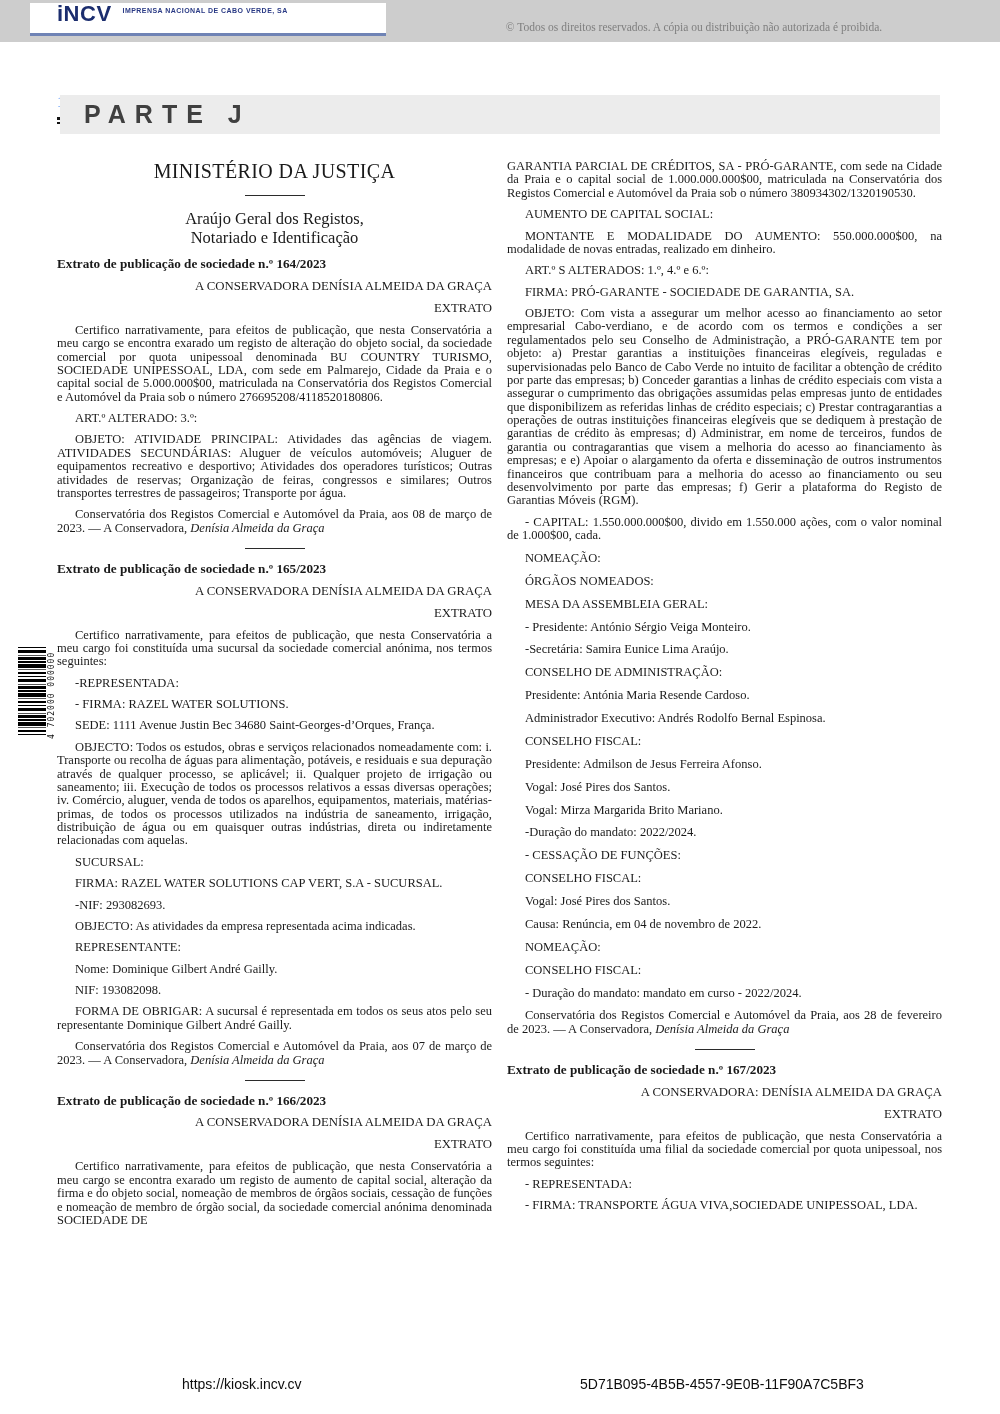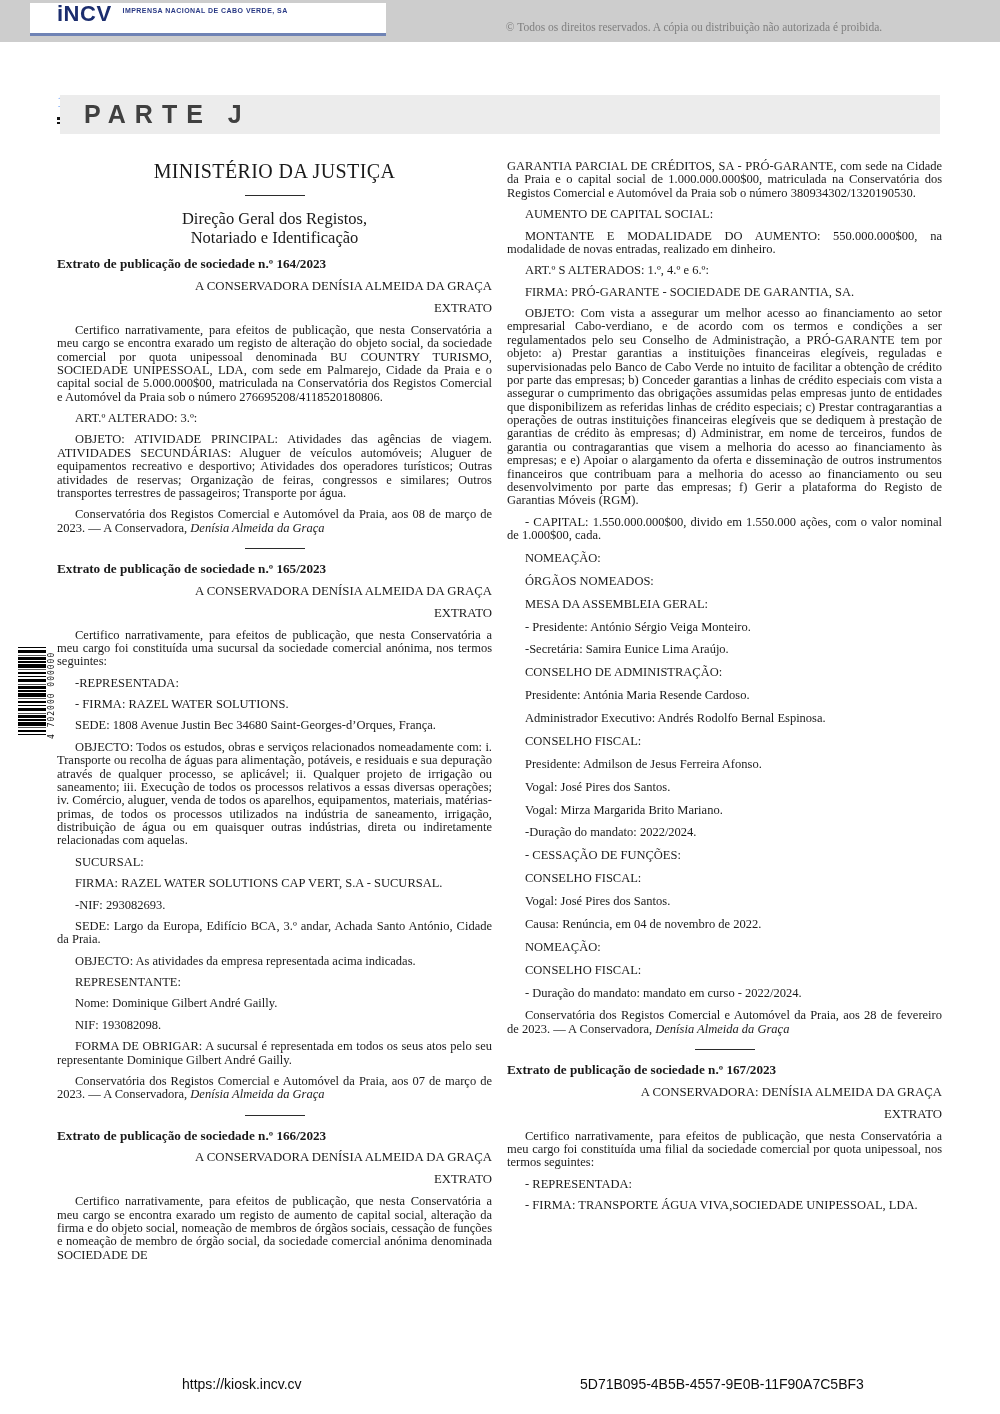--- a/index.html
+++ b/index.html
@@ -155,46 +155,45 @@
 <div class="part-banner">
   <span class="part-label">PARTE J</span>
 </div>
 
 <div class="columns">
 
   <div class="col">
     <h2 class="ministry-title">MINISTÉRIO DA JUSTIÇA</h2>
     <div class="short-rule"></div>
     <h3 class="dept-title">
-      <span>Direção Geral dos Registos,</span><br>
+      <span>Araújo Geral dos Registos,</span><br>
       <span>Notariado e Identificação</span>
     </h3>
 
     <h4 class="extract-heading">Extrato de publicação de sociedade n.º 164/2023</h4>
     <div class="center-line">A CONSERVADORA DENÍSIA ALMEIDA DA GRAÇA</div>
     <div class="center-line">EXTRATO</div>
     <p>Certifico narrativamente, para efeitos de publicação, que nesta Conservatória a meu cargo se encontra exarado um registo de alteração do objeto social, da sociedade comercial por quota unipessoal denominada BU COUNTRY TURISMO, SOCIEDADE UNIPESSOAL, LDA, com sede em Palmarejo, Cidade da Praia e o capital social de 5.000.000$00, matriculada na Conservatória dos Registos Comercial e Automóvel da Praia sob o número 276695208/4118520180806.</p>
     <p>ART.º ALTERADO: 3.º:</p>
     <p>OBJETO: ATIVIDADE PRINCIPAL: Atividades das agências de viagem. ATIVIDADES SECUNDÁRIAS: Aluguer de veículos automóveis; Aluguer de equipamentos recreativo e desportivo; Atividades dos operadores turísticos; Outras atividades de reservas; Organização de feiras, congressos e similares; Outros transportes terrestres de passageiros; Transporte por água.</p>
     <p class="closing"><span>Conservatória dos Registos Comercial e Automóvel da Praia, aos 08 de março de 2023. — A Conservadora, </span><span class="italic">Denísia Almeida da Graça</span></p>
 
     <div class="short-rule"></div>
 
     <h4 class="extract-heading">Extrato de publicação de sociedade n.º 165/2023</h4>
     <div class="center-line">A CONSERVADORA DENÍSIA ALMEIDA DA GRAÇA</div>
     <div class="center-line">EXTRATO</div>
     <p>Certifico narrativamente, para efeitos de publicação, que nesta Conservatória a meu cargo foi constituída uma sucursal da sociedade comercial anónima, nos termos seguintes:</p>
     <p>-REPRESENTADA:</p>
     <p>- FIRMA: RAZEL WATER SOLUTIONS.</p>
-    <p>SEDE: 1808 Avenue Justin Bec 34680 Saint-Georges-d’Orques, França.</p>
+    <p>SEDE: 1111 Avenue Justin Bec 34680 Saint-Georges-d’Orques, França.</p>
     <p>OBJECTO: Todos os estudos, obras e serviços relacionados nomeadamente com: i. Transporte ou recolha de águas para alimentação, potáveis, e residuais e sua depuração através de qualquer processo, se aplicável; ii. Qualquer projeto de irrigação ou saneamento; iii. Execução de todos os processos relativos a essas diversas operações; iv. Comércio, aluguer, venda de todos os aparelhos, equipamentos, materiais, matérias-primas, de todos os processos utilizados na indústria de saneamento, irrigação, distribuição de água ou em quaisquer outras indústrias, direta ou indiretamente relacionadas com aquelas.</p>
     <p>SUCURSAL:</p>
     <p>FIRMA: RAZEL WATER SOLUTIONS CAP VERT, S.A - SUCURSAL.</p>
     <p>-NIF: 293082693.</p>
-    <p>SEDE: Largo da Europa, Edifício BCA, 3.º andar, Achada Santo António, Cidade da Praia.</p>
     <p>OBJECTO: As atividades da empresa representada acima indicadas.</p>
     <p>REPRESENTANTE:</p>
     <p>Nome: Dominique Gilbert André Gailly.</p>
     <p>NIF: 193082098.</p>
     <p>FORMA DE OBRIGAR: A sucursal é representada em todos os seus atos pelo seu representante Dominique Gilbert André Gailly.</p>
     <p class="closing"><span>Conservatória dos Registos Comercial e Automóvel da Praia, aos 07 de março de 2023. — A Conservadora, </span><span class="italic">Denísia Almeida da Graça</span></p>
 
     <div class="short-rule"></div>
 
     <h4 class="extract-heading">Extrato de publicação de sociedade n.º 166/2023</h4>

